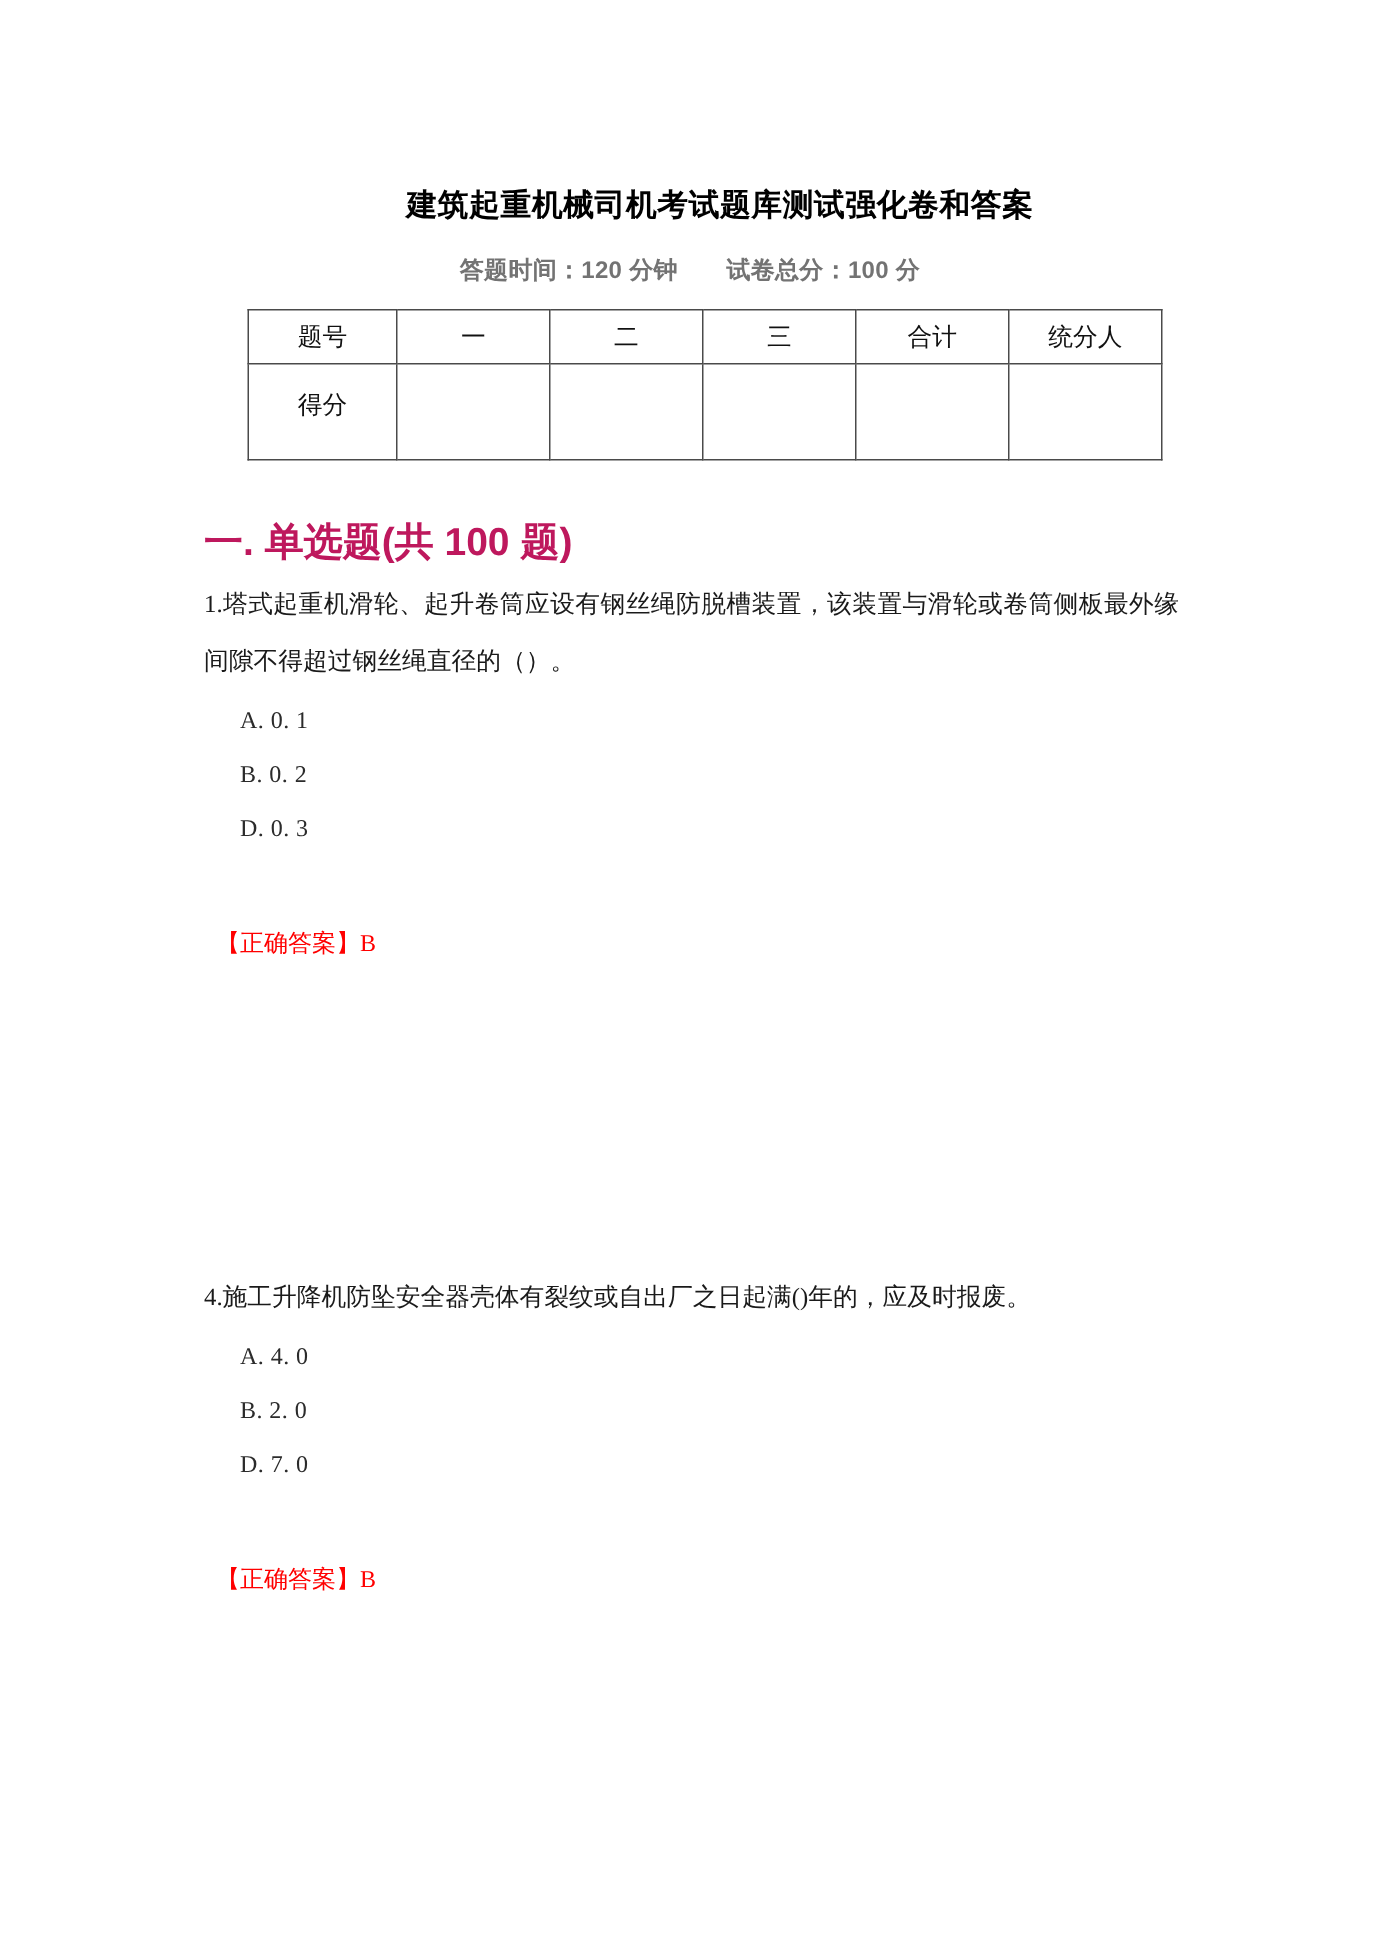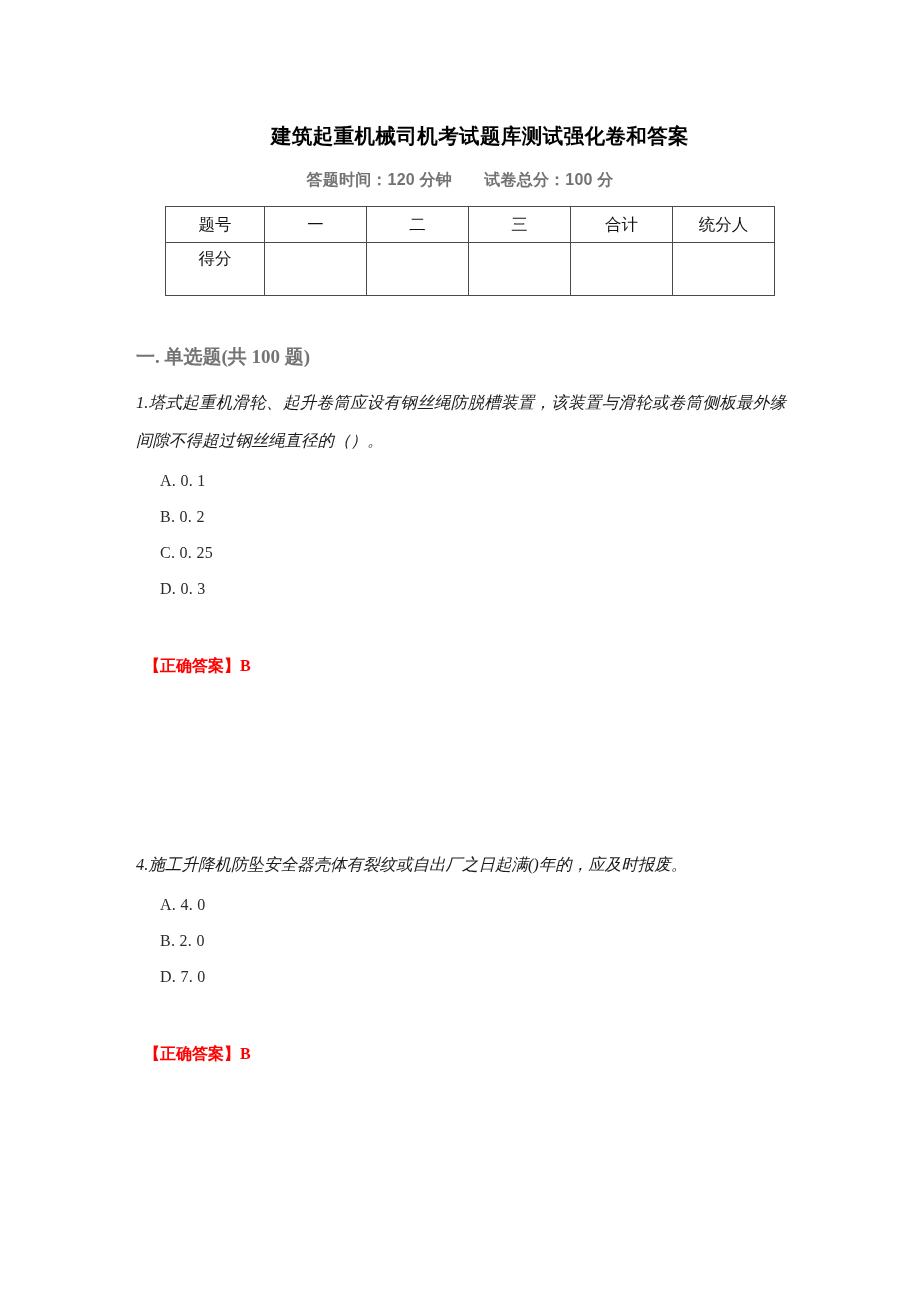--- a/index.html
+++ b/index.html
@@ -66,64 +66,62 @@
     font-family: "Liberation Sans", "DejaVu Sans", sans-serif;
     font-size: 16.5px;
     color: #111111;
   }
   table.score-table tr.head-row td {
     height: 33px;
   }
   table.score-table tr.body-row td {
     height: 46px;
     vertical-align: top;
-    padding-top: 5px;
+    padding-top: 16px;
   }
   table.score-table td.col-label { width: 96px; }
   table.score-table td.col-cell  { width: 99px; }
 
   .section-heading {
     position: absolute;
     left: 136px;
     top: 344px;
-    font-family: Liberation Serif, serif;
+    font-family: Liberation Sans, sans-serif;
     font-weight: bold;
-    font-size: 19px;
-    color: #737373;
+    font-size: 26px;
+    color: #be185d;
   }
   .q-block {
     position: absolute;
     left: 136px;
     width: 650px;
   }
   .q-stem {
     font-size: 16.5px;
     line-height: 38px;
     color: #1a1a1a;
     text-align: justify;
     text-justify: inter-ideograph;
-    font-style: italic;
   }
   .q-options {
     margin-top: 3px;
   }
   .q-option {
     font-size: 16px;
     line-height: 36px;
     color: #2b2b2b;
     letter-spacing: 0.3px;
     padding-left: 8px;
     margin-left: 16px;
   }
   .q-answer {
     font-size: 16px;
     line-height: 30px;
     color: #ff0000;
     padding-left: 8px;
-    font-weight: bold;
   }
   .q-answer .ans-letter {
     font-family: "Liberation Serif", "DejaVu Serif", serif;
   }
   .q1 { top: 384px; }
   .q2 { top: 846px; }
   .q1 .q-answer { margin-top: 44px; }
   .q2 .q-answer { margin-top: 44px; }
 </style>
 </head>
@@ -158,21 +156,20 @@
     </table>
   </div>
 
   <div class="section-heading">一. 单选题(共 100 题)</div>
 
   <div class="q-block q1">
     <div class="q-stem">1.塔式起重机滑轮、起升卷筒应设有钢丝绳防脱槽装置，该装置与滑轮或卷筒侧板最外缘间隙不得超过钢丝绳直径的（）。</div>
     <div class="q-options">
       <div class="q-option">A. 0. 1</div>
       <div class="q-option">B. 0. 2</div>
-      <div class="q-option">C. 0. 25</div>
       <div class="q-option">D. 0. 3</div>
     </div>
     <div class="q-answer"><span>【正确答案】</span><span class="ans-letter">B</span></div>
   </div>
 
   <div class="q-block q2">
     <div class="q-stem">4.施工升降机防坠安全器壳体有裂纹或自出厂之日起满()年的，应及时报废。</div>
     <div class="q-options">
       <div class="q-option">A. 4. 0</div>
       <div class="q-option">B. 2. 0</div>

